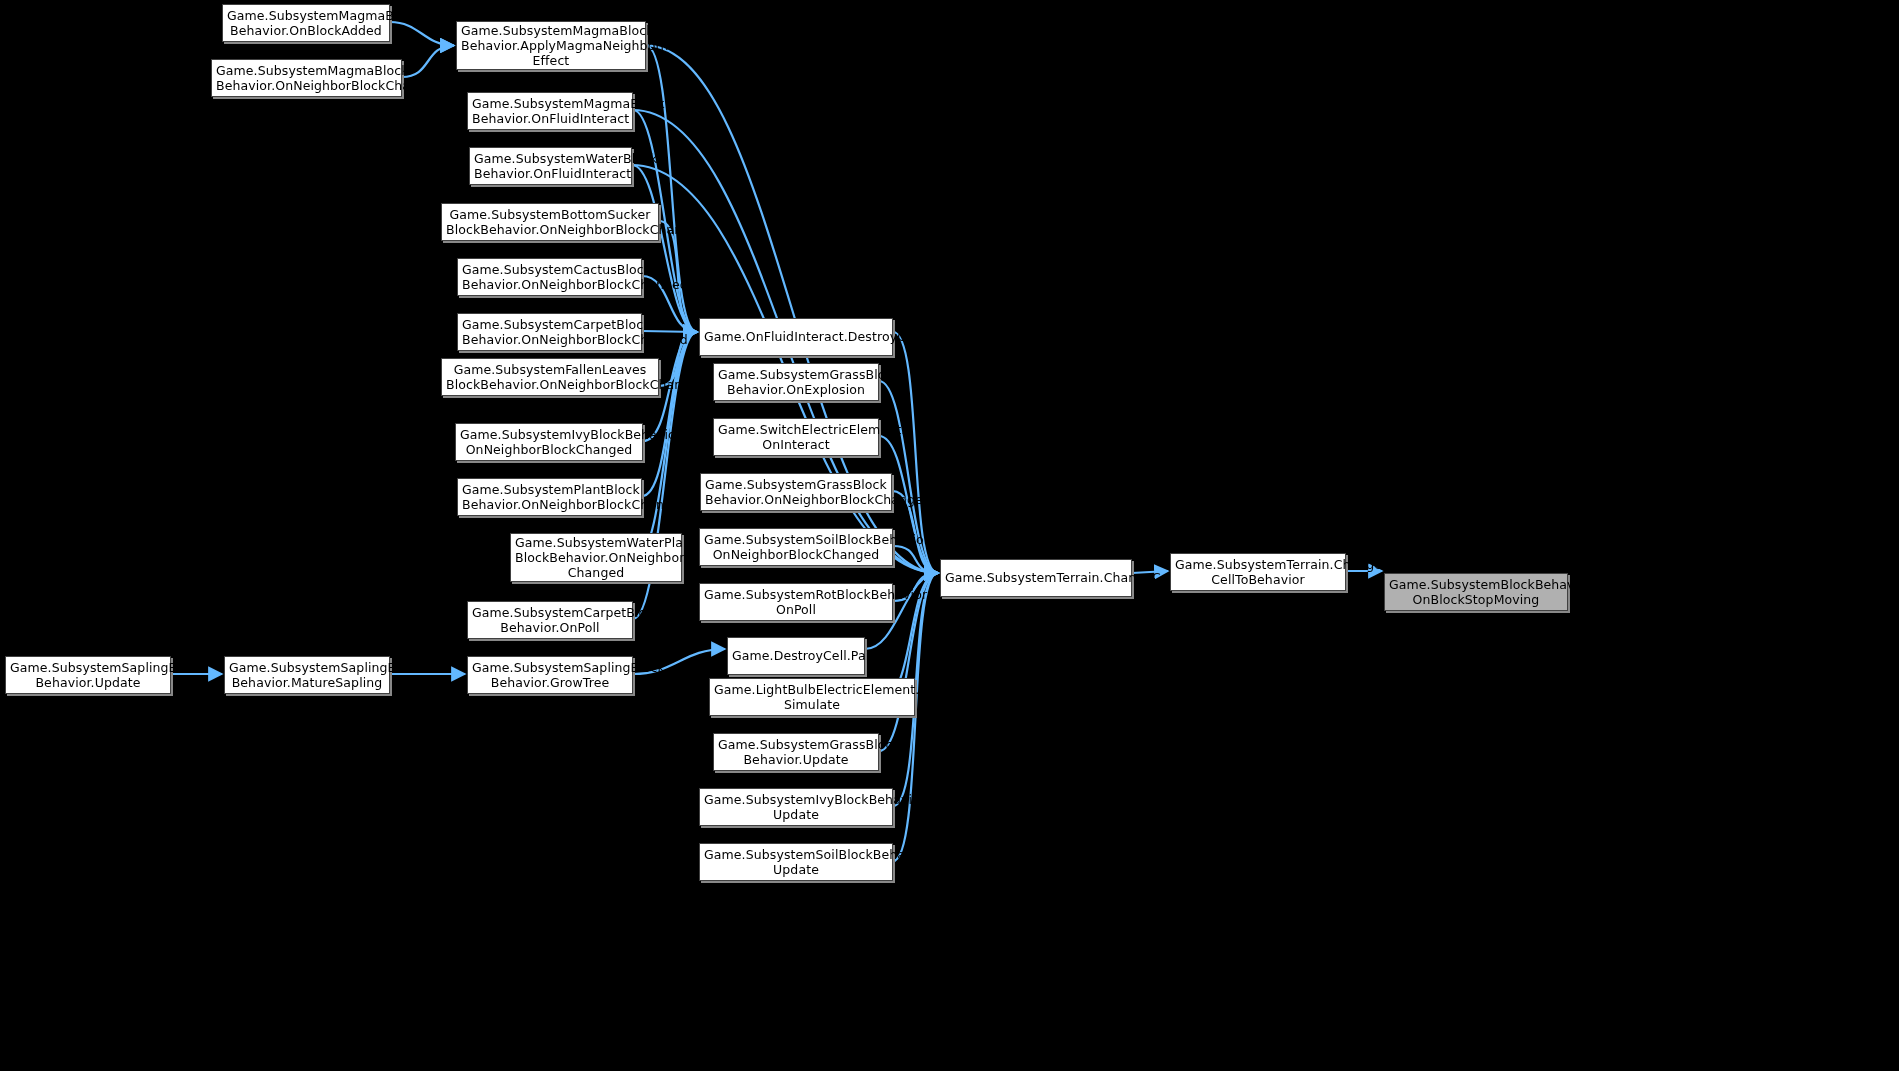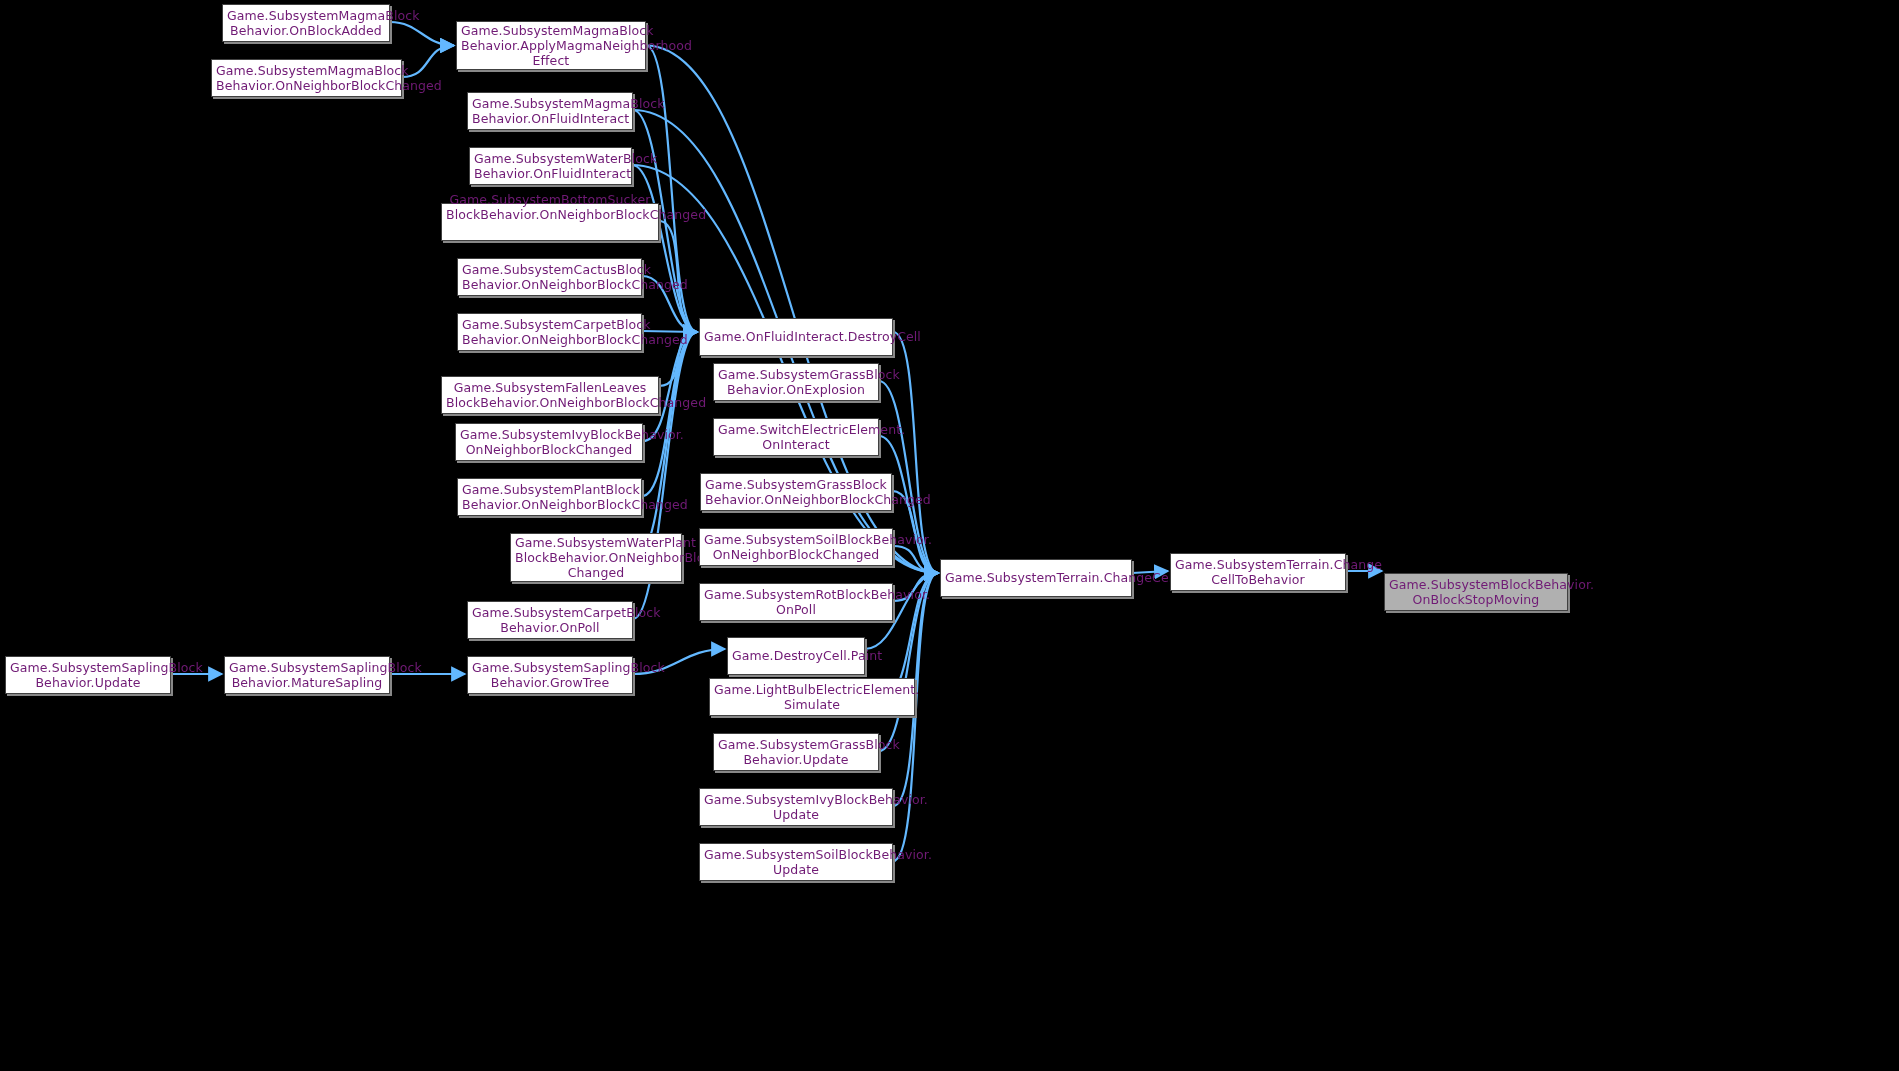--- a/index.html
+++ b/index.html
@@ -1,21 +1,21 @@
 <!DOCTYPE html>
 <html><head>
 <meta charset="utf-8">
 <style>
   html,body{margin:0;padding:0;background:#000;}
   body{width:1899px;height:1071px;position:relative;overflow:hidden;
        font-family:"DejaVu Sans","Liberation Sans",sans-serif;}
   #graph{position:absolute;inset:0;width:1899px;height:1071px;}
   .edges{position:absolute;left:0;top:0;width:1899px;height:1071px;pointer-events:none;}
   .node{position:absolute;box-sizing:border-box;
-        background:#fff;color:#701a75;
+        background:#fff;color:#000000;
         border:1px solid #404040;
         box-shadow:2px 2px 0 0 #888;
         display:flex;align-items:center;justify-content:center;
         text-align:center;line-height:1.22;
         font-size:12.5px;letter-spacing:0.1px;
         padding:18px 4px;}
   .node.current{background:#b0b0b0;margin-top:20px;}
   .node span{display:block;width:100%;}
 </style>
 </head>
@@ -72,30 +72,30 @@
       </div>
       <div class="node" style="left: 456px; top: 21px; width: 190px; height: 49px;">
         <span>Game.SubsystemMagmaBlock<br>Behavior.ApplyMagmaNeighborhood<br>Effect</span>
       </div>
       <div class="node" style="left: 467px; top: 92px; width: 166px; height: 36px;">
         <span>Game.SubsystemMagmaBlock<br>Behavior.OnFluidInteract</span>
       </div>
       <div class="node" style="left: 469px; top: 147px; width: 163px; height: 36px;">
         <span>Game.SubsystemWaterBlock<br>Behavior.OnFluidInteract</span>
       </div>
-      <div class="node" style="left: 441px; top: 203px; width: 218px; height: 36px; align-items: flex-end;">
+      <div class="node" style="left: 441px; top: 203px; width: 218px; height: 36px;">
         <span>Game.SubsystemBottomSucker<br>BlockBehavior.OnNeighborBlockChanged</span>
       </div>
       <div class="node" style="left: 457px; top: 258px; width: 185px; height: 25px;">
         <span>Game.SubsystemCactusBlock<br>Behavior.OnNeighborBlockChanged</span>
       </div>
       <div class="node" style="left: 457px; top: 313px; width: 185px; height: 36px;">
         <span>Game.SubsystemCarpetBlock<br>Behavior.OnNeighborBlockChanged</span>
       </div>
-      <div class="node" style="left: 441px; top: 376px; width: 218px; height: 36px; align-items: center;">
+      <div class="node" style="left: 441px; top: 358px; width: 218px; height: 36px; align-items: center;">
         <span>Game.SubsystemFallenLeaves<br>BlockBehavior.OnNeighborBlockChanged</span>
       </div>
       <div class="node" style="left: 455px; top: 423px; width: 188px; height: 36px;">
         <span>Game.SubsystemIvyBlockBehavior.<br>OnNeighborBlockChanged</span>
       </div>
       <div class="node" style="left: 457px; top: 478px; width: 185px; height: 36px;">
         <span>Game.SubsystemPlantBlock<br>Behavior.OnNeighborBlockChanged</span>
       </div>
       <div class="node" style="left: 464px; top: 533px; width: 172px; height: 49px; margin-left: 46px;">
         <span>Game.SubsystemWaterPlant<br>BlockBehavior.OnNeighborBlock<br>Changed</span>

